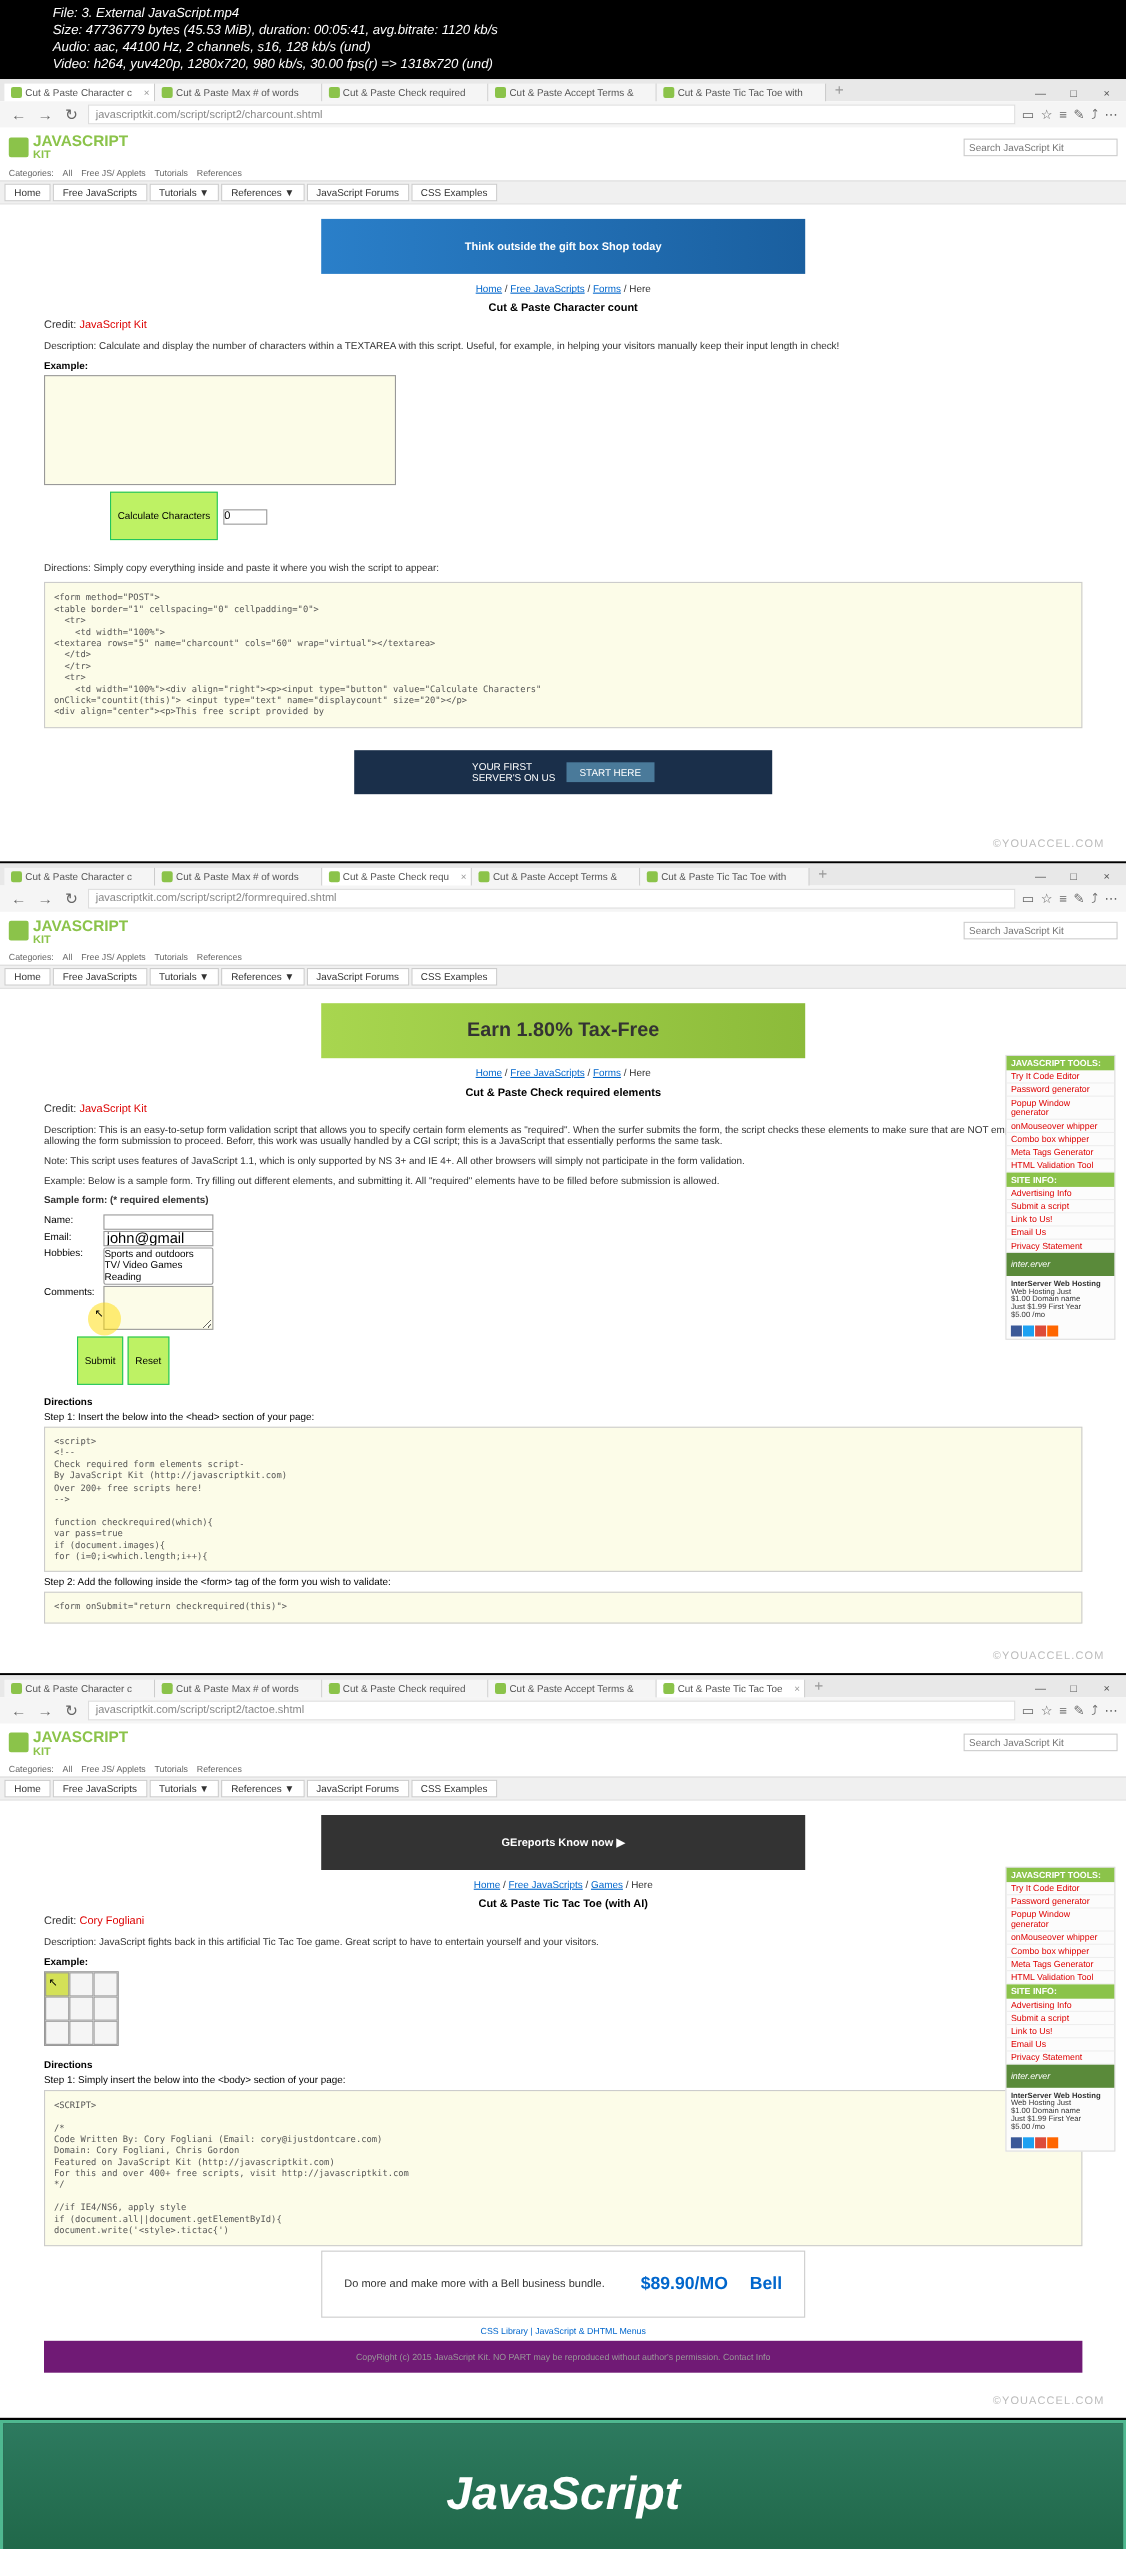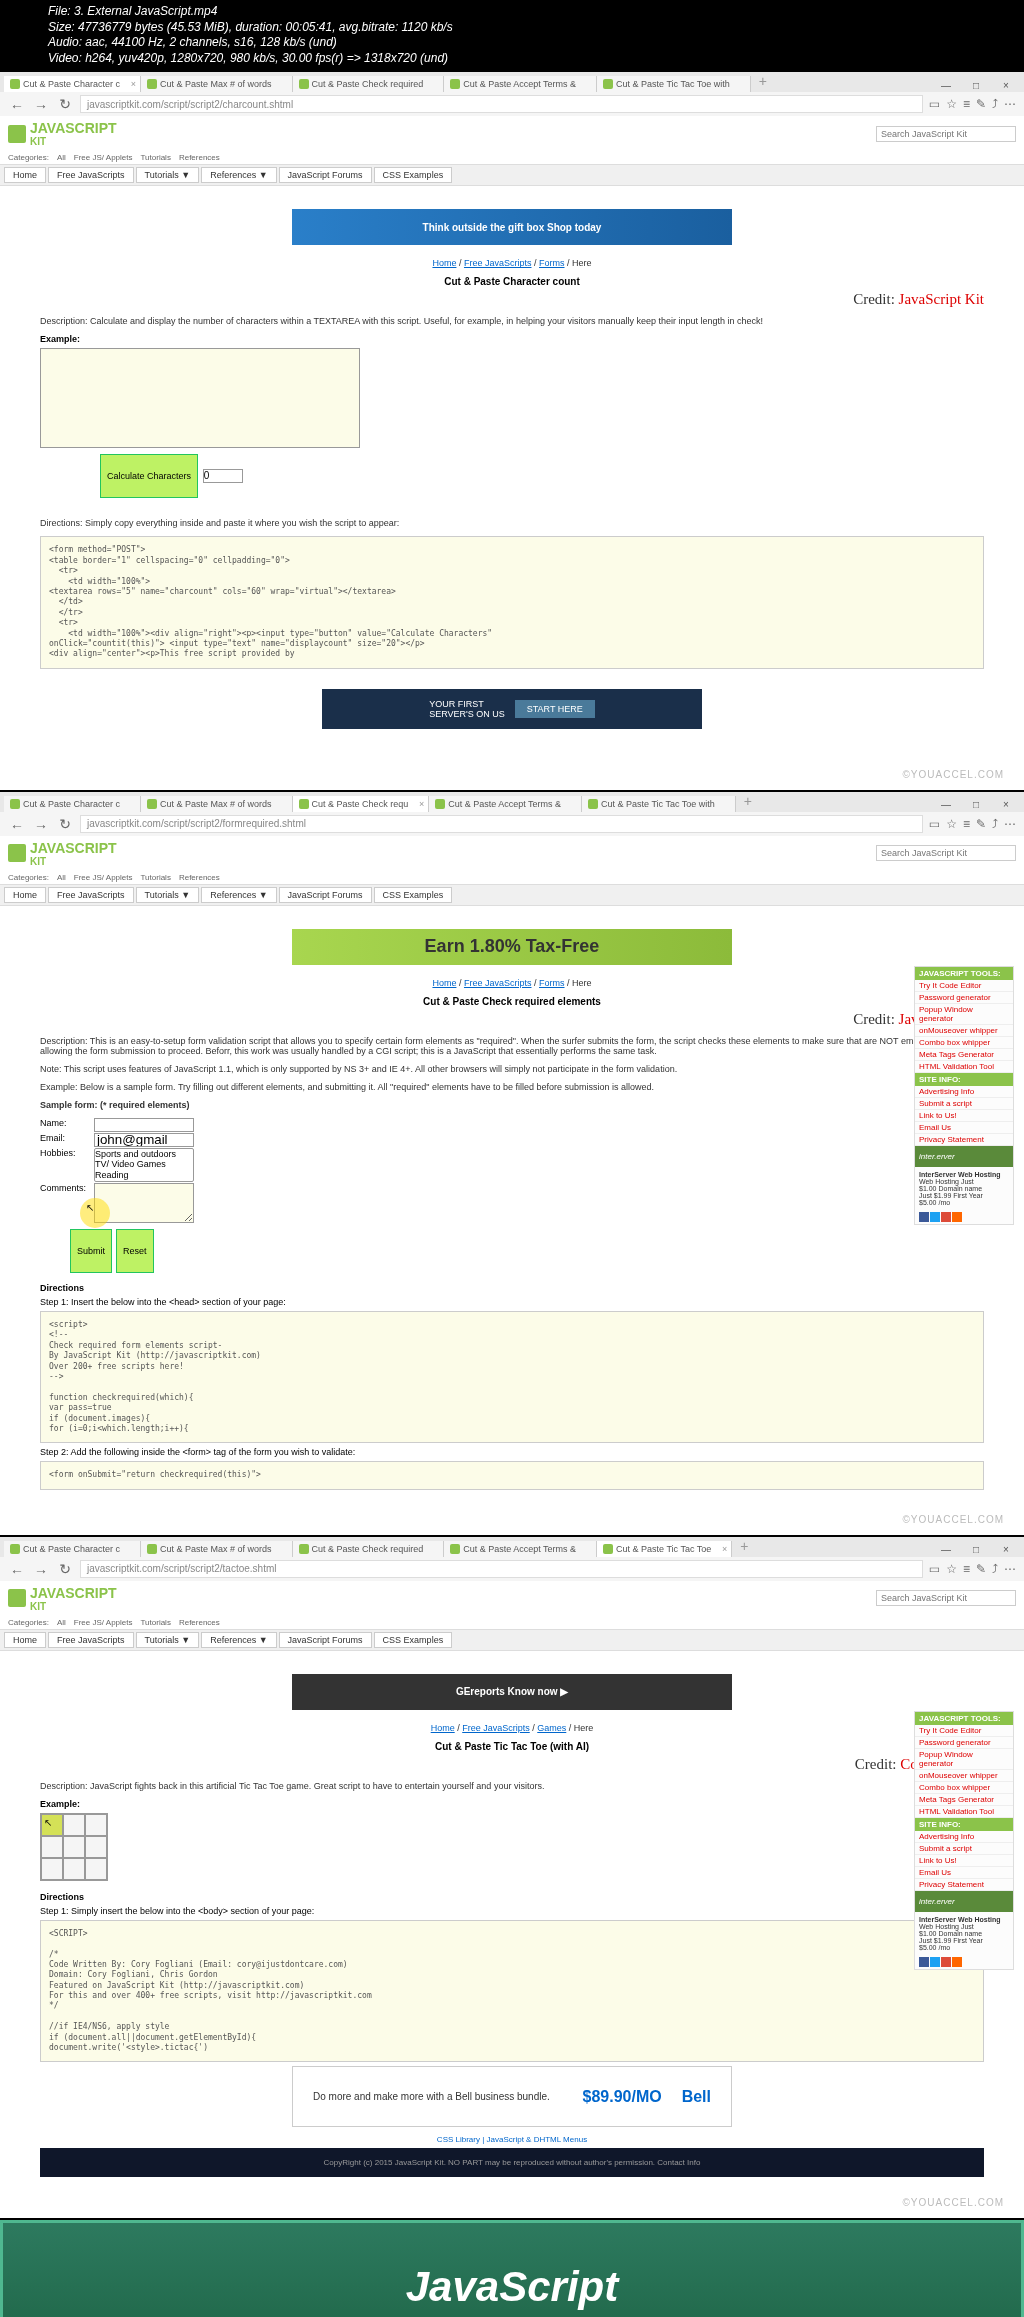--- a/index.html
+++ b/index.html
@@ -27,29 +27,29 @@
 .site-header { display: flex; align-items: center; padding: 4px 8px; background: #fff; }
 .logo { color: #8bc34a; font-size: 14px; font-weight: bold; display: flex; align-items: center; gap: 4px; }
 .logo-icon { width: 18px; height: 18px; background: #8bc34a; display: inline-block; border-radius: 2px; }
 .search-box { margin-left: auto; border: 1px solid #ccc; padding: 2px 4px; font-size: 9px; width: 140px; }
 .cat-row { font-size: 8px; color: #666; margin-left: auto; padding: 2px 8px; display: flex; gap: 8px; }
 
 .nav-menu { display: flex; background: #f0f0f0; border-top: 1px solid #ddd; border-bottom: 1px solid #ddd; padding: 2px 4px; gap: 2px; font-size: 9px; }
 .nav-item { padding: 2px 8px; border: 1px solid #ccc; background: #fff; color: #333; }
 
 .content { padding: 10px 40px; background: #fff; min-height: 200px; }
-.ad-banner { width: 440px; height: 36px; margin: 13px auto; display: flex; align-items: center; justify-content: center; color: #fff; font-weight: bold; }
+.ad-banner { width: 440px; height: 50px; margin: 3px auto; display: flex; align-items: center; justify-content: center; color: #fff; font-weight: bold; }
 .ad-blue { background: linear-gradient(90deg, #2a7fc9, #1a5f9f); }
 .ad-green { background: linear-gradient(90deg, #a8d64f, #8cbb3a); color: #333; font-size: 18px; }
 .ad-dark { background: #333; }
 
 .breadcrumb { text-align: center; font-size: 9px; color: #333; margin: 8px 0; }
 .breadcrumb a { color: #06c; text-decoration: underline; }
 .page-title { text-align: center; font-size: 10px; font-weight: bold; margin: 4px 0; }
-.credit { text-align: right; font-size: 15px; color: #333; margin: 4px 0; font-family: Liberation Serif, serif; }
+.credit { text-align: left; font-size: 10px; color: #333; margin: 4px 0; }
 .credit a { color: #d00; }
 
 .desc { font-size: 9px; color: #333; margin: 8px 0; }
 .example { font-size: 9px; font-weight: bold; margin: 4px 0; }
 
 .textarea-demo { width: 320px; height: 100px; background: #fcfce8; border: 1px solid #999; margin: 4px 0; }
 .calc-btn { font-size: 9px; padding: 16px 6px; border: 1px solid #22c55e; background: #bef264; margin-top: 2px; }
 .char-count { border: 1px solid #999; width: 40px; height: 14px; display: inline-block; background: #fff; margin-left: 2px; }
 
 .code-box { background: #fcfce8; border: 1px solid #ccc; padding: 8px; font-size: 8px; color: #555; font-family: monospace; line-height: 1.3; margin: 4px 0; white-space: pre-wrap; }
@@ -79,21 +79,21 @@
 
 .tictactoe { display: inline-block; border: 1px solid #999; }
 .tt-row { display: flex; }
 .tt-cell { width: 22px; height: 22px; border: 1px solid #999; background: #f5f5f5; }
 .tt-cell.hl { background: #d4e157; position: relative; }
 
 .bell-ad { width: 440px; height: 61px; border: 1px solid #ccc; margin: 4px auto; display: flex; align-items: center; padding: 0 20px; font-size: 10px; color: #333; }
 .bell-price { color: #06c; font-size: 16px; font-weight: bold; margin-left: auto; margin-right: 20px; }
 .bell-logo { color: #06c; font-weight: bold; font-size: 16px; }
 
-.copy-footer { text-align: center; font-size: 8px; color: #999; padding: 10px; background: #0f172a; }
+.copy-footer { text-align: center; font-size: 8px; color: #999; padding: 10px; background: #701a75; }
 
 .green-section { background: linear-gradient(#2d7a5f, #1a5f3f); color: #fff; padding: 40px 20px; position: relative; border: 3px solid #4fb890; }
 .js-title { font-size: 42px; font-weight: bold; font-style: italic; text-align: center; margin-bottom: 40px; }
 
 .window2 { position: relative; }
 .content2 { position: relative; }
 </style>
 </head>
 <body>
 

